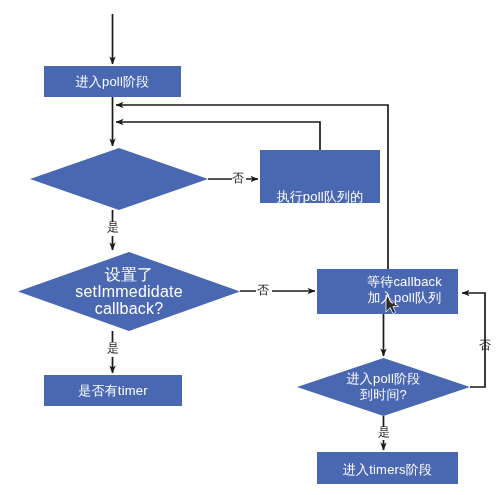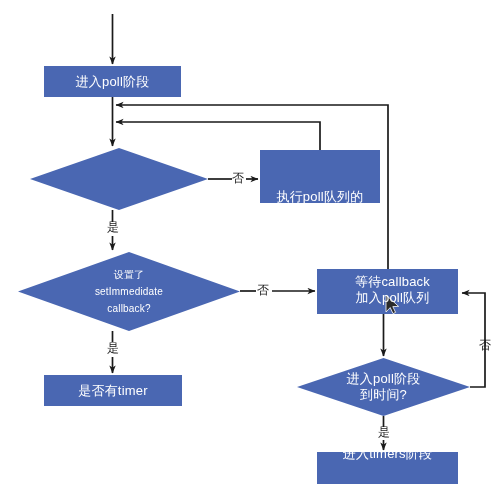--- a/index.html
+++ b/index.html
@@ -7,20 +7,21 @@
     padding: 0;
     background: #ffffff;
   }
   #flow-root {
     position: relative;
     width: 504px;
     height: 495px;
     background: #ffffff;
     overflow: hidden;
     font-family: "Liberation Sans", "DejaVu Sans", sans-serif;
+    border-radius: 25px;
   }
   #flow-svg {
     position: absolute;
     left: 0;
     top: 0;
     width: 504px;
     height: 495px;
   }
   .node-label {
     position: absolute;
@@ -108,33 +109,33 @@
       <path d="M386,295 L386,312 L390.2,307.6 L393,313.6 L395.6,312.4 L392.8,306.6 L398.6,306.4 Z" fill="#2b2b2b" stroke="#ffffff" stroke-width="0.8"></path>
     </g>
   </svg>
 
   <div class="node-label" style="left:44px; top:66px; width:137px; height:31px;">进入poll阶段</div>
 
 
   <div class="node-label" style="left:260px; top:150px; width:120px; height:53px;margin-top:28px;">执行poll队列的
 callback</div>
 
-  <div class="node-label" style="left:40px; top:255px; width:178px; height:73px; font-size:10px; line-height:17px;">设置了
+  <div class="node-label" style="left:40px; top:255px; width:178px; height:73px; font-size:16px; line-height:17px;">设置了
 setImmedidate
 callback?</div>
 
-  <div class="node-label" style="left:322px; top:269px; width:141px; height:42px;">等待callback
+  <div class="node-label" style="left:334px; top:269px; width:141px; height:42px;">等待callback
 加入poll队列</div>
 
   <div class="node-label" style="left:44px; top:375px; width:138px; height:31px;">是否有timer</div>
 
   <div class="node-label" style="left:312px; top:360px; width:143px; height:54px;">进入poll阶段
 到时间?</div>
 
-  <div class="node-label" style="left:317px; top:436px; width:141px; height:36px;">进入timers阶段</div>
+  <div class="node-label" style="left:317px; top:452px; width:141px; height:36px;">进入timers阶段</div>
 
   <div class="edge-label" style="left:229px; top:172px; width:18px;">否</div>
 
   <div class="edge-label" style="left:104px; top:221px; width:18px;">是</div>
 
   <div class="edge-label" style="left:254px; top:284px; width:18px;">否</div>
 
   <div class="edge-label" style="left:104px; top:342px; width:18px;">是</div>
 
   <div class="edge-label vertical-text" style="left:477px; top:330px; width:14px;">否</div>

